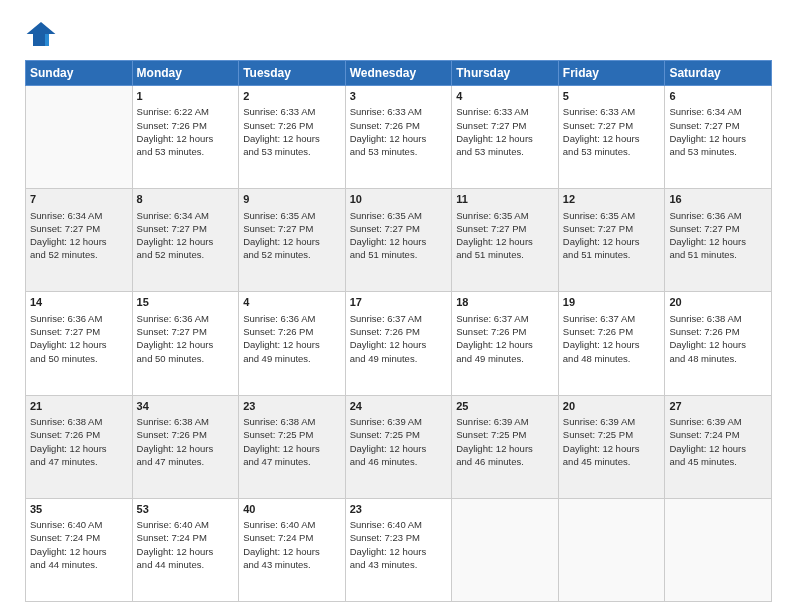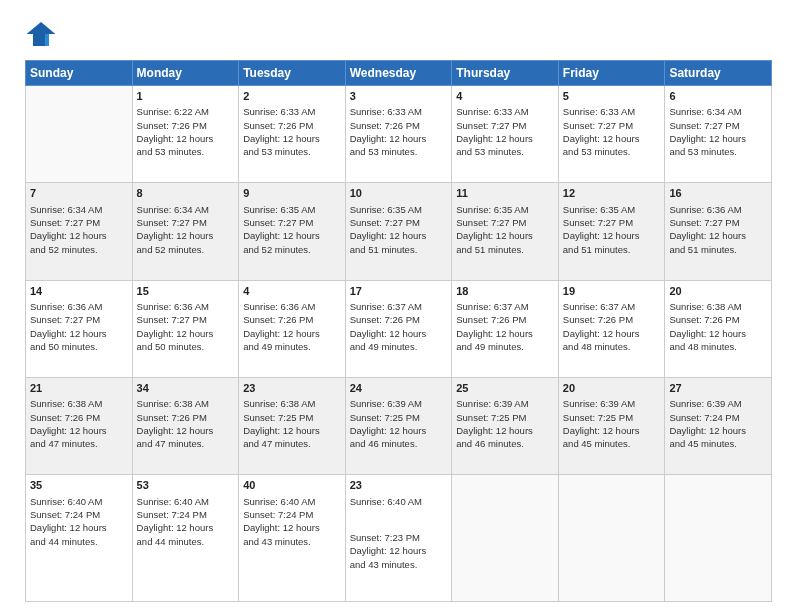--- a/index.html
+++ b/index.html
@@ -351,21 +351,21 @@
           <td>
             <span class="day-num">40</span>
             <span style="display: block;">Sunrise: 6:40 AM</span>
             <span style="display: block;">Sunset: 7:24 PM</span>
             <span style="display: block;">Daylight: 12 hours</span>
             <span style="display: block;">and 43 minutes.</span>
           </td>
           <td>
             <span class="day-num">23</span>
             <span style="display: block;">Sunrise: 6:40 AM</span>
-            <span style="display: block; margin-top: 23px;">Sunset: 7:23 PM</span>
+            <span style="display: block;">Sunset: 7:23 PM</span>
             <span style="display: block;">Daylight: 12 hours</span>
             <span style="display: block;">and 43 minutes.</span>
           </td>
           <td class="empty"></td>
           <td class="empty"></td>
           <td class="empty"></td>
         </tr>
       </tbody>
   </table>
 </div>

